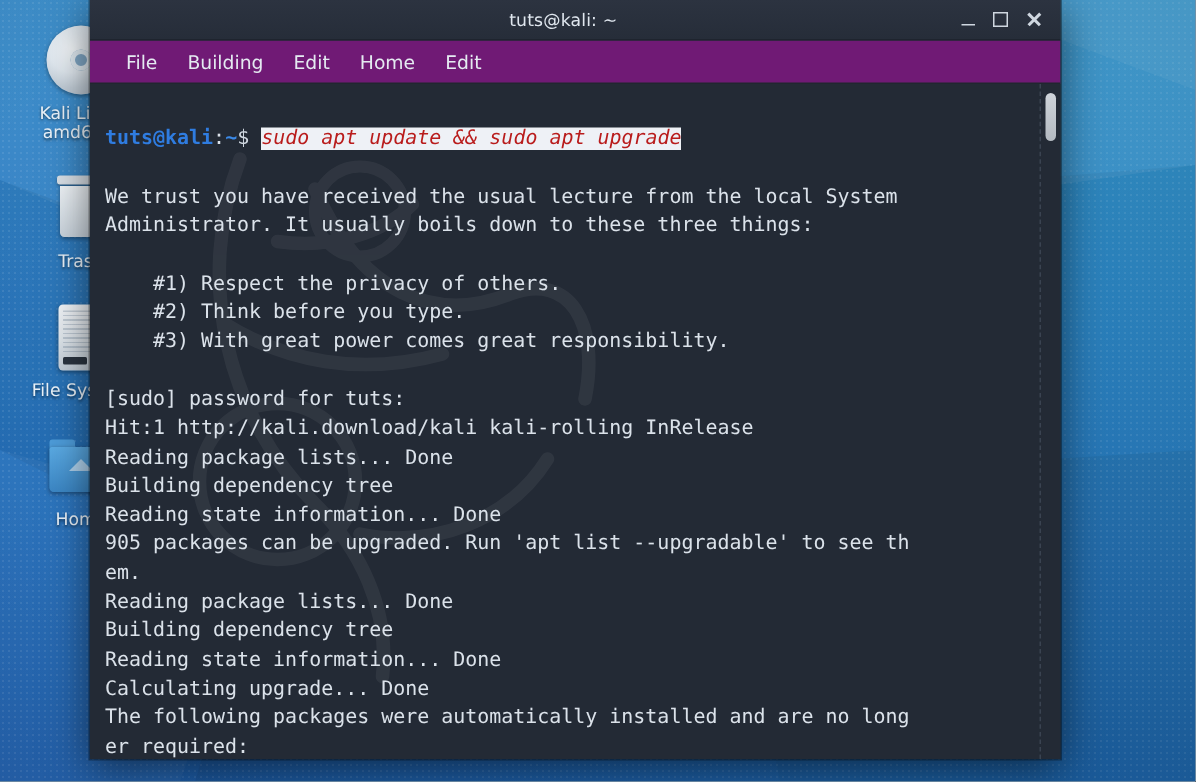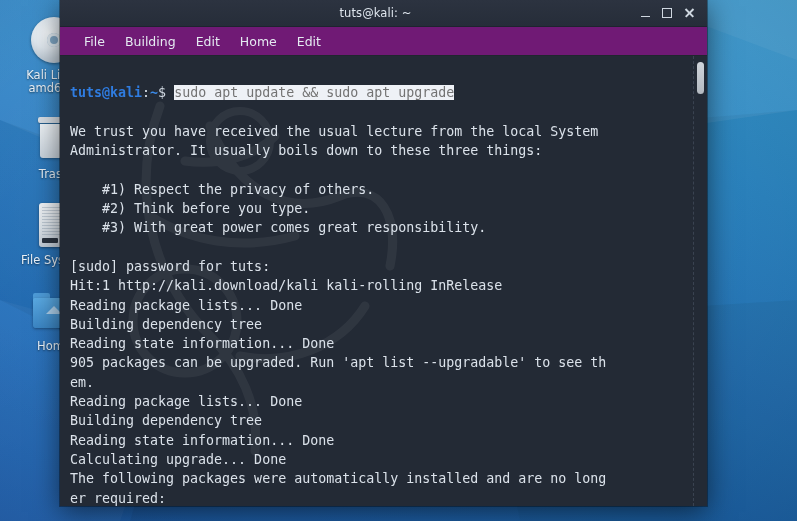--- a/index.html
+++ b/index.html
@@ -237,21 +237,21 @@
     white-space: pre;
     z-index: 2;
     overflow: hidden;
   }
   .term-text .ln { display: block; height: 19.3px; }
   .c-user { color: #2f7ce0; font-weight: bold; }
   .c-at   { color: #2f7ce0; font-weight: bold; }
   .c-colon{ color: #dbe2ea; }
   .c-path { color: #3b8ae8; font-weight: bold; }
   .c-dollar { color: #cfd7e0; }
-  .c-sel  { background: #eef1f6; color: #737373; }
+  .c-sel  { background: #eef1f6; color: #b91c1c; font-style: italic; }
 
   .scrollbar {
     position: relative;
     width: 13px;
     flex: 0 0 13px;
     background: #232a35;
     border-left: 1px dashed #3a4351;
     z-index: 3;
   }
   .scrollthumb {

